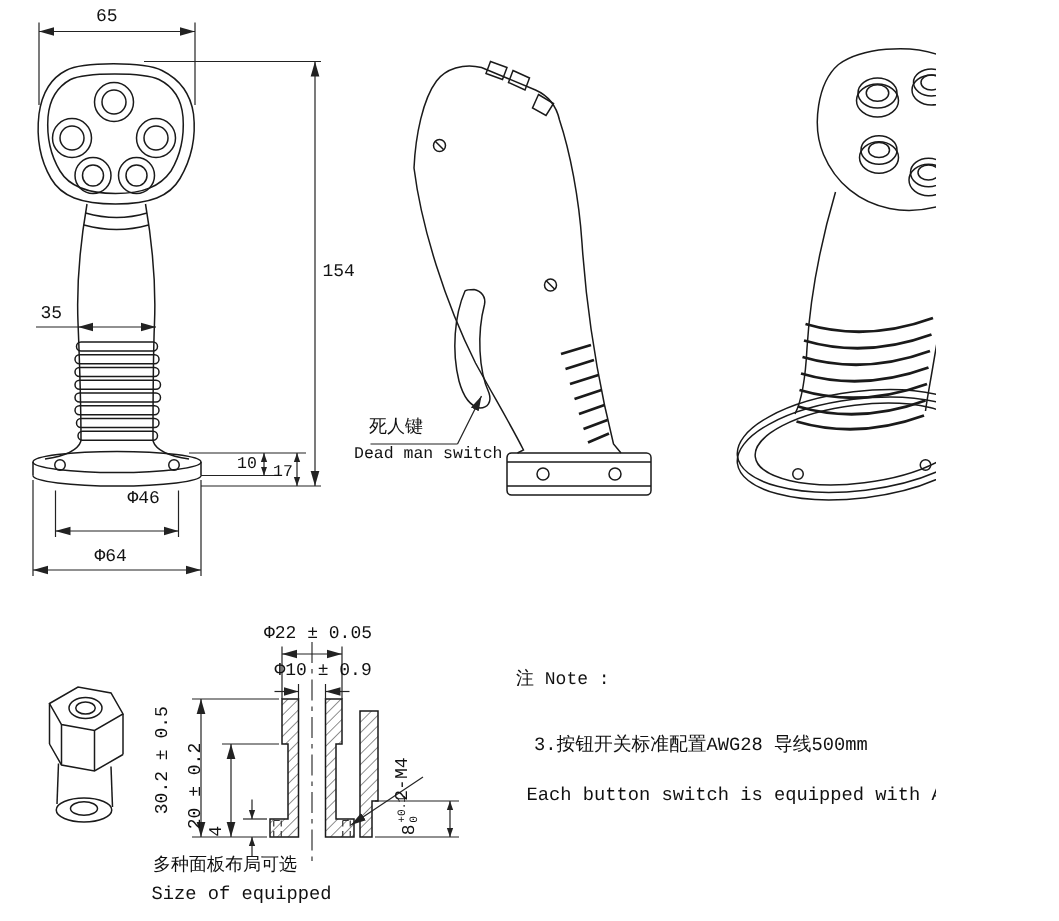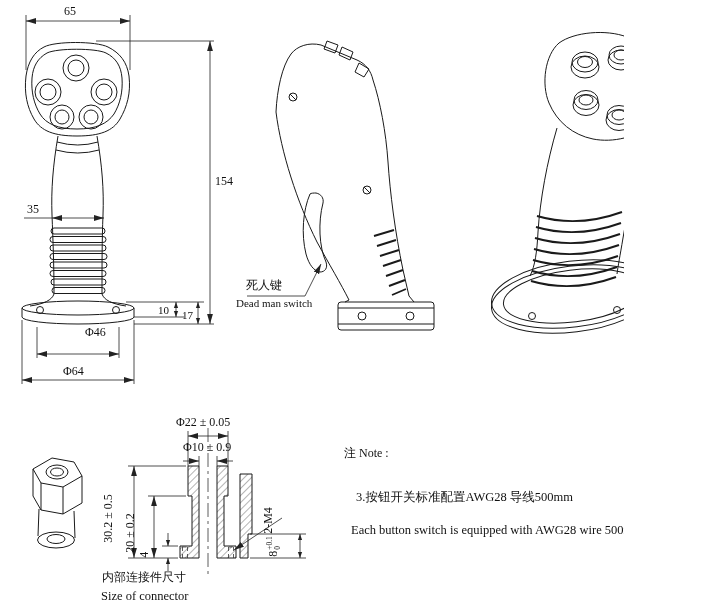--- a/index.html
+++ b/index.html
@@ -1,19 +1,19 @@
 <!DOCTYPE html>
 <html><head>
 <meta charset="utf-8">
 <style>
   * { box-sizing: border-box; }
   html,body { margin:0; padding:0; background:#ffffff; }
   .canvas {
     position:relative; width:624px; height:614px; background:#ffffff;
-    font-family:Liberation Serif, serif; color:#111;
+    font-family:Liberation Mono, monospace; color:#111;
     overflow:hidden;
     padding-left:27px;
   }
   svg { position:absolute; left:0; top:0; }
   .ln   { stroke:#1a1a1a; stroke-width:1; fill:none; }
   .bold { stroke-width:1.9; }
   .dim  { stroke:#222; stroke-width:0.8; fill:none; }
   .cl   { stroke:#333; stroke-width:0.8; fill:none; }
   .dash { stroke:#333; stroke-width:0.8; stroke-dasharray:4 3; fill:none; }
   .hatchy { fill:url(#hat); stroke:#1a1a1a; stroke-width:1; }
@@ -226,16 +226,16 @@
   <span class="tol">
     <span>+0.1</span>
     <span>0</span>
   </span>
 </span>
 
 <span class="lbl md" style="left:344px;top:447px">注 Note :</span>
 <span class="lbl note" style="left:356px;top:490px">3.按钮开关标准配置AWG28 导线500mm</span>
 <span class="lbl note" style="left:351px;top:523px">Each button switch is equipped with AWG28 wire 500mm.</span>
 
-<span class="lbl md" style="left:102px;top:571px">内部连接件尺寸</span>
-<span class="lbl note" style="left:101px;top:589px">Size of connector</span>
+<span class="lbl md" style="left:102px;top:571px">多种面板布局可选</span>
+<span class="lbl note" style="left:101px;top:589px">Size of equipped</span>
 
 </div>
 
 </body></html>

